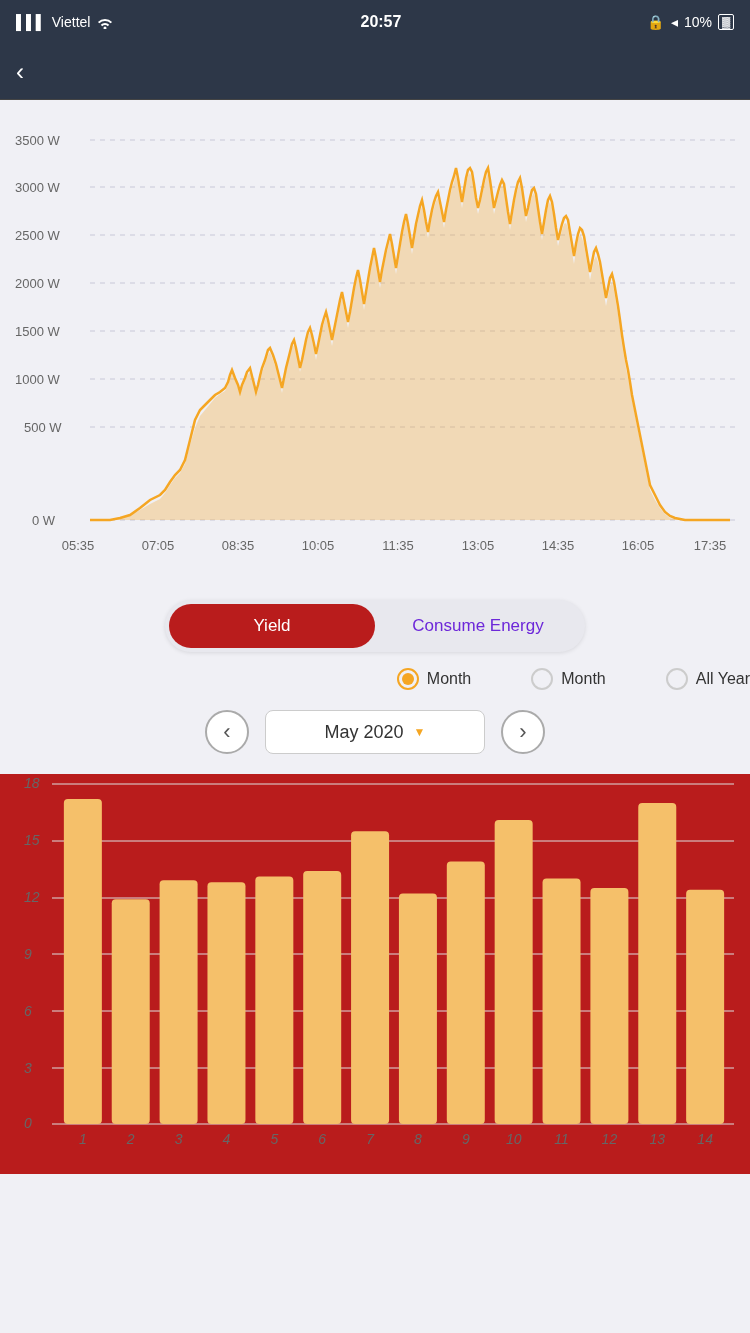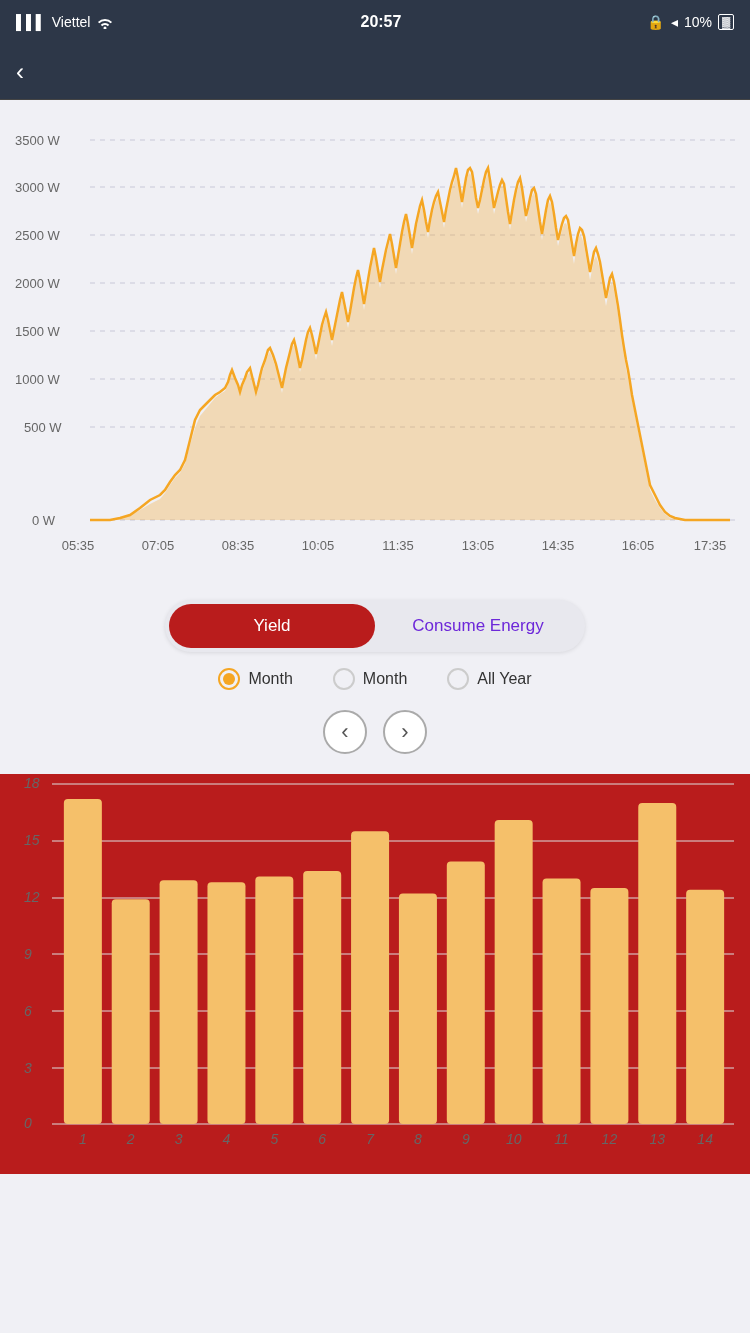--- a/index.html
+++ b/index.html
@@ -92,22 +92,22 @@
       color: white;
     }
     .toggle-btn.inactive {
       background: transparent;
       color: #6d28d9;
     }
 
     
     .radio-container {
       display: flex;
-      justify-content: center;
-      gap: 40px;
+      justify-content: flex-end;
+      gap: 60px;
       margin: 10px 0 20px 0;
     }
     .radio-item {
       display: flex;
       align-items: center;
       gap: 8px;
       font-size: 16px;
       color: #333;
       cursor: pointer;
     }
@@ -402,20 +402,24 @@
   <div class="radio-item">
     <div class="radio-circle"></div>
     <span>All Year</span>
   </div>
 </div>
 
 <div class="date-nav">
   <div class="nav-arrow">
     <span style="font-size:22px;color:#555;">‹</span>
   </div>
+  <div class="date-display">
+    <span>May 2020</span>
+    <span class="dropdown-arrow">▼</span>
+  </div>
   <div class="nav-arrow">
     <span style="font-size:22px;color:#555;">›</span>
   </div>
 </div>
 
 <div class="bar-chart-area">
   <svg id="bar-chart-svg" width="730" height="400" viewBox="0 0 730 400">
     <defs>
       <style>
         .bc-axis { font-size: 14px; fill: #666; font-family: -apple-system, Arial, sans-serif; }

